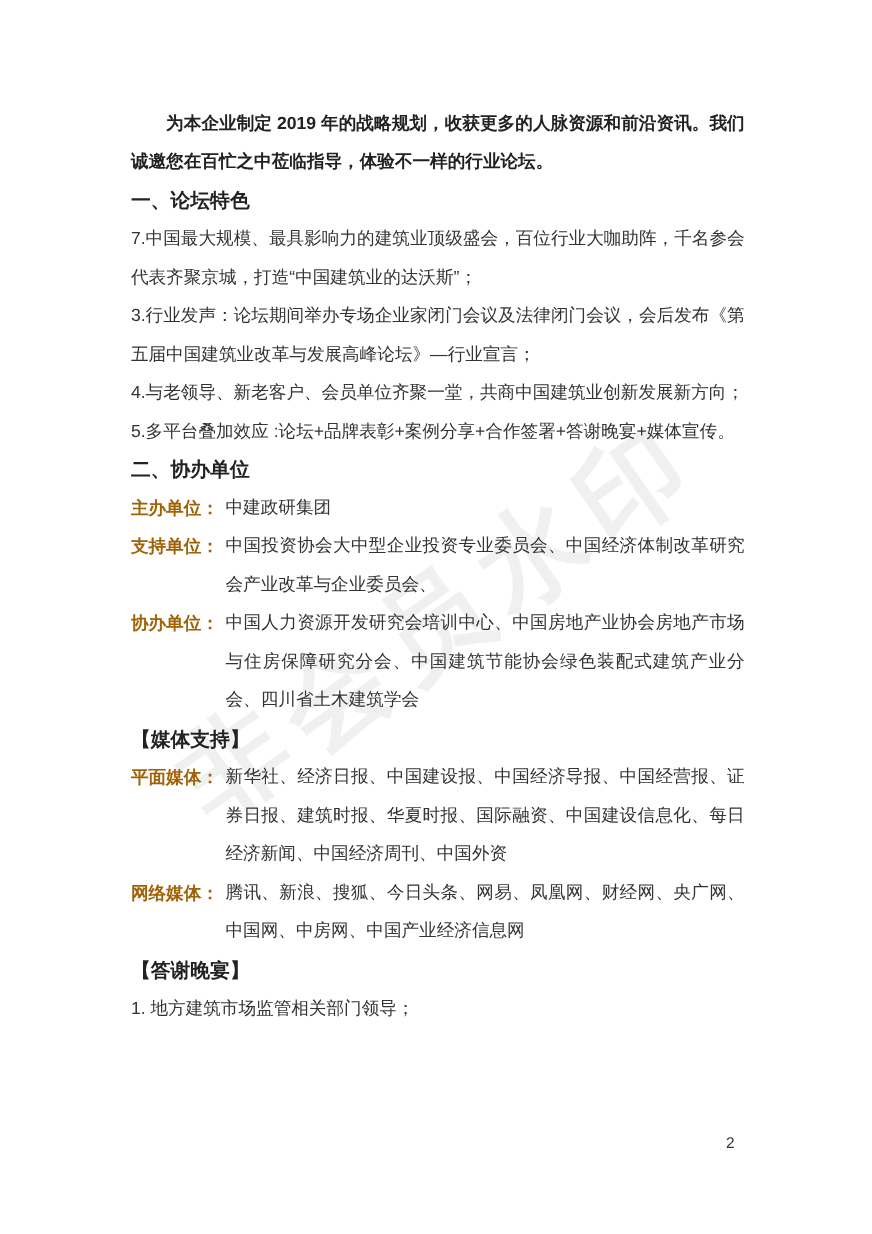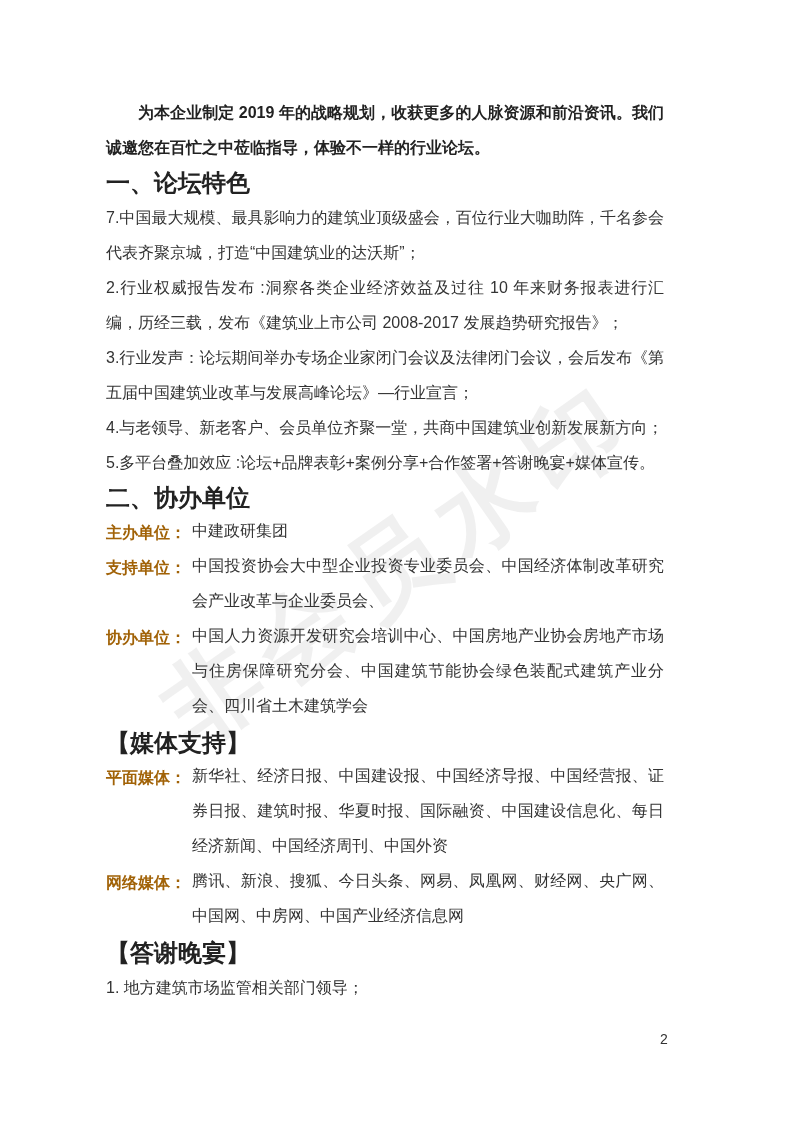--- a/index.html
+++ b/index.html
@@ -24,35 +24,35 @@
     font-size: 96px;
     letter-spacing: 14px;
     white-space: nowrap;
     color: rgba(60, 60, 60, 0.08);
     font-weight: bold;
     pointer-events: none;
     user-select: none;
   }
   .content {
     position: absolute;
-    left: 106px; top: 95px;
+    left: 119px; top: 95px;
     width: 558px;
     font-size: 16px;
     line-height: 35px;
     text-align: justify;
   }
   .content p { margin: 0; }
   .intro {
     font-weight: bold;
     text-indent: 32px;
     color: #222222;
   }
   .sec-heading {
     font-weight: bold;
-    font-size: 24px;
+    font-size: 18px;
     color: #222222;
     text-align: left;
   }
   .feature-item { }
   .kv-row { display: flex; align-items: flex-start; }
   .kv-label {
     flex: 0 0 86px;
     font-weight: bold;
     color: #a16207;
     white-space: nowrap;
@@ -77,21 +77,20 @@
 
   <div class="watermark">非会员水印</div>
 
   <div class="content">
 
     <p class="intro">为本企业制定 2019 年的战略规划，收获更多的人脉资源和前沿资讯。我们诚邀您在百忙之中莅临指导，体验不一样的行业论坛。</p>
 
     <p class="sec-heading">一、论坛特色</p>
 
     <p class="feature-item">7.中国最大规模、最具影响力的建筑业顶级盛会，百位行业大咖助阵，千名参会代表齐聚京城，打造“中国建筑业的达沃斯”；</p>
-    <p class="feature-item">2.行业权威报告发布 :洞察各类企业经济效益及过往 10 年来财务报表进行汇编，历经三载，发布《建筑业上市公司 2008-2017 发展趋势研究报告》；</p>
     <p class="feature-item">3.行业发声：论坛期间举办专场企业家闭门会议及法律闭门会议，会后发布《第五届中国建筑业改革与发展高峰论坛》—行业宣言；</p>
     <p class="feature-item">4.与老领导、新老客户、会员单位齐聚一堂，共商中国建筑业创新发展新方向；</p>
     <p class="feature-item">5.多平台叠加效应 :论坛+品牌表彰+案例分享+合作签署+答谢晚宴+媒体宣传。</p>
 
     <p class="sec-heading">二、协办单位</p>
 
     <div class="kv-row">
       <span class="kv-label">主办单位：</span>
       <span class="kv-value">中建政研集团</span>
     </div>

